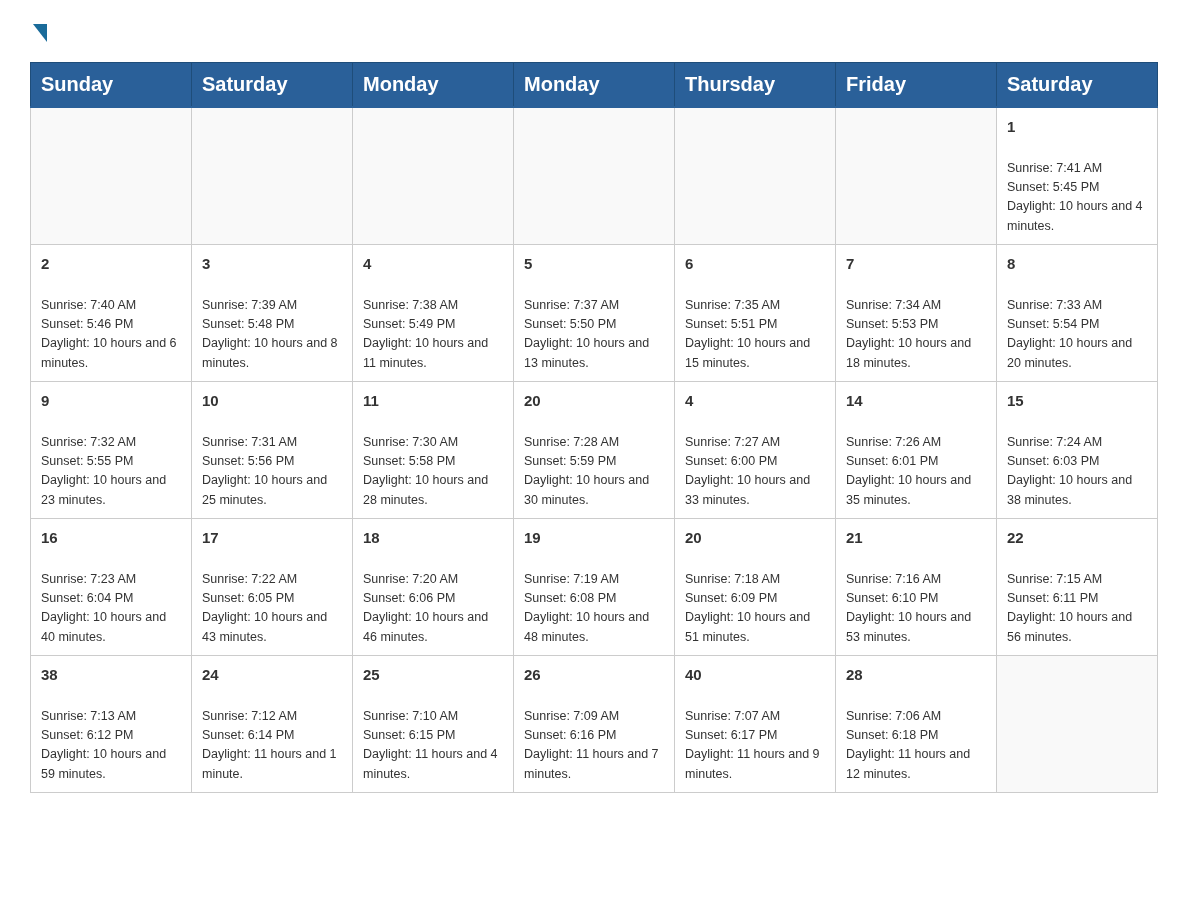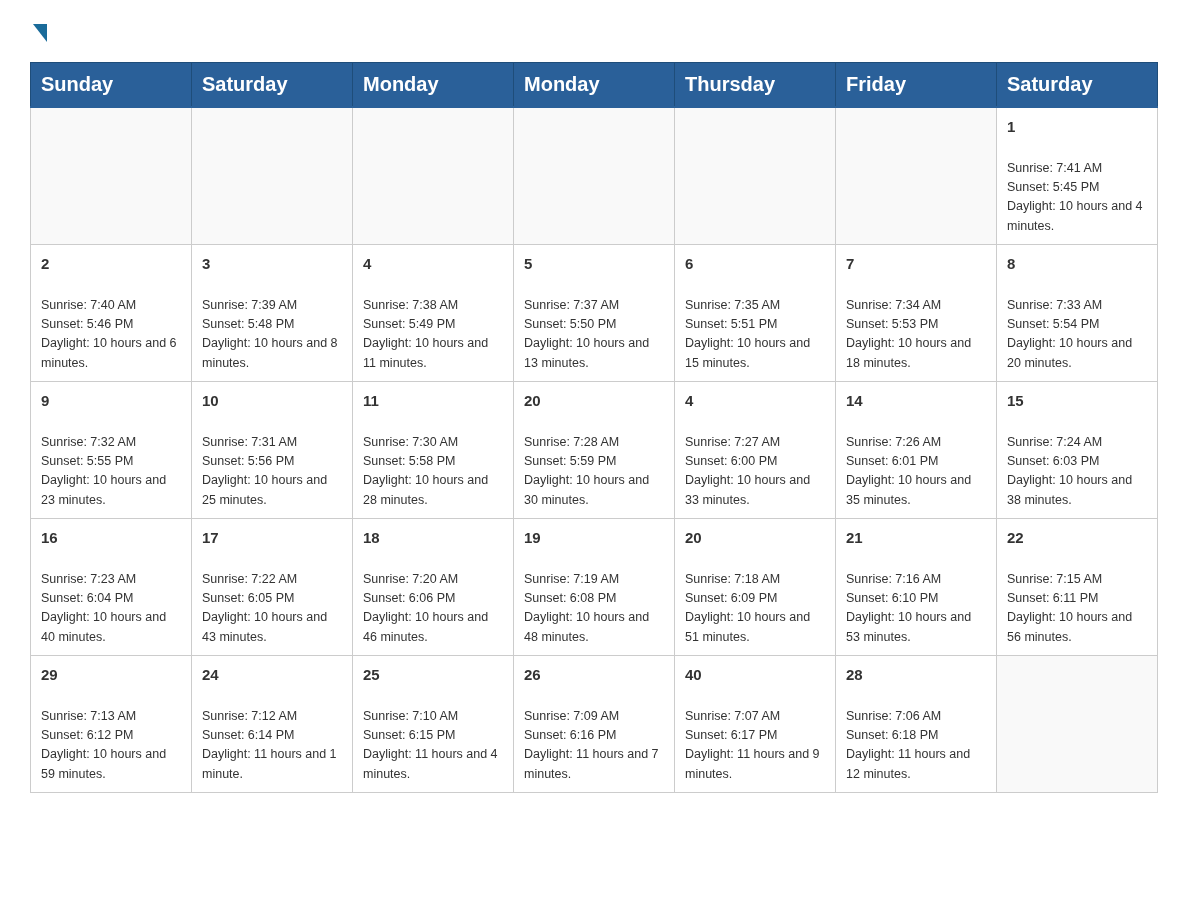--- a/index.html
+++ b/index.html
@@ -233,21 +233,21 @@
           <span class="day-number">21</span>
           <div class="day-info">Sunrise: 7:16 AM<br>Sunset: 6:10 PM<br>Daylight: 10 hours and 53 minutes.</div>
         </td>
         <td>
           <span class="day-number">22</span>
           <div class="day-info">Sunrise: 7:15 AM<br>Sunset: 6:11 PM<br>Daylight: 10 hours and 56 minutes.</div>
         </td>
       </tr>
       <tr class="week-row">
         <td>
-          <span class="day-number">29</span>
+          <span class="day-number">38</span>
           <div class="day-info">Sunrise: 7:13 AM<br>Sunset: 6:12 PM<br>Daylight: 10 hours and 59 minutes.</div>
         </td>
         <td>
           <span class="day-number">24</span>
           <div class="day-info">Sunrise: 7:12 AM<br>Sunset: 6:14 PM<br>Daylight: 11 hours and 1 minute.</div>
         </td>
         <td>
           <span class="day-number">25</span>
           <div class="day-info">Sunrise: 7:10 AM<br>Sunset: 6:15 PM<br>Daylight: 11 hours and 4 minutes.</div>
         </td>

